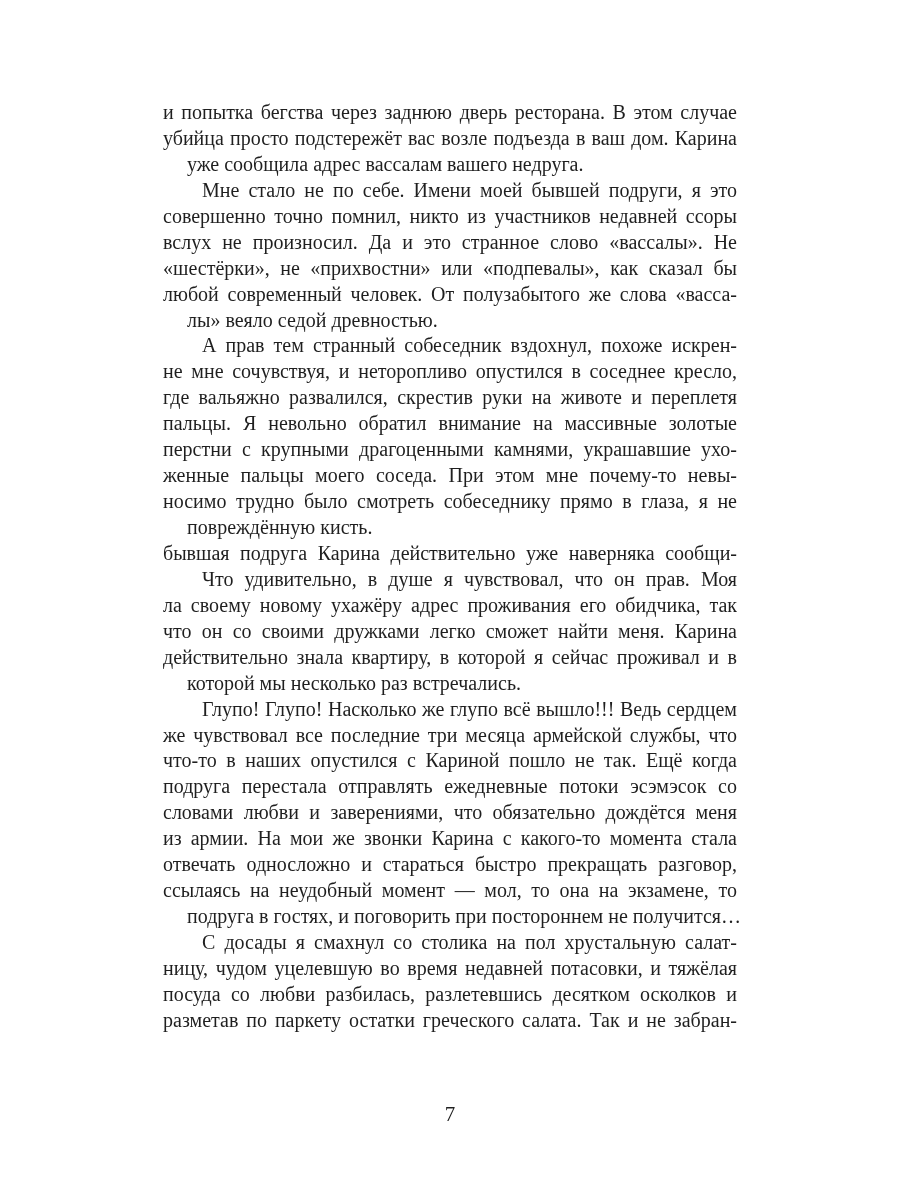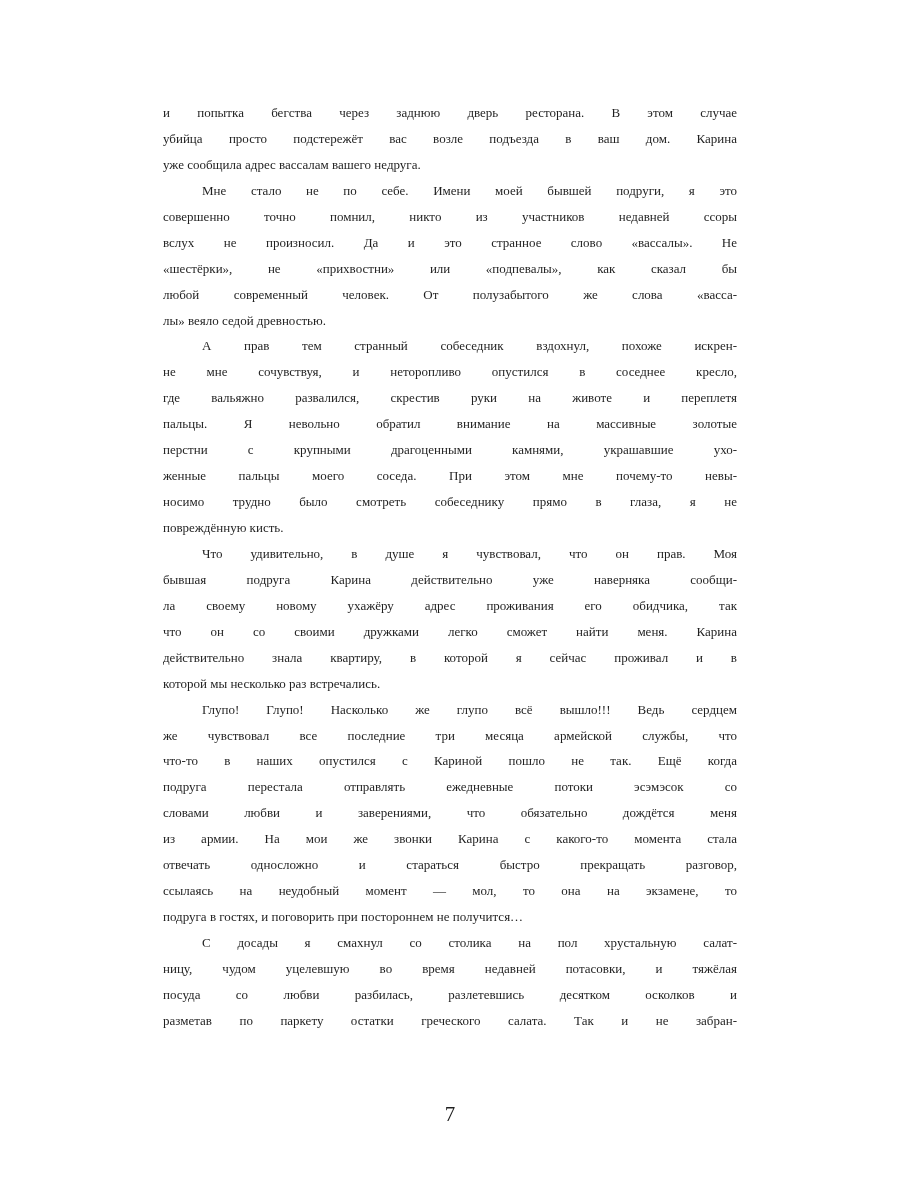--- a/index.html
+++ b/index.html
@@ -19,39 +19,40 @@
       width: 900px;
       height: 1200px;
       background: #ffffff;
     }
     .text-block {
       position: absolute;
       left: 163px;
       top: 100px;
       width: 574px;
       font-family: "Liberation Serif", "DejaVu Serif", serif;
-      font-size: 13px;
+      font-size: 20px;
       line-height: 25.95px;
       color: #1f1f1f;
       text-align: justify;
       hyphens: manual;
     }
     .para {
       margin: 0;
       text-indent: 39px;
     }
     .line {
       display: block;
       text-align: justify;
       text-align-last: justify;
       white-space: nowrap;
       height: 25.95px;
     }
     .line.last {
       text-align-last: left;
+      margin-left: 24px;
     }
     .para .line.first {
       padding-left: 39px;
     }
     .para .line { text-indent: 0; }
     .page-number {
       position: absolute;
       left: 0;
       width: 900px;
       top: 1102px;
@@ -88,22 +89,22 @@
       <span class="line">не мне сочувствуя, и неторопливо опустился в соседнее кресло,</span>
       <span class="line">где вальяжно развалился, скрестив руки на животе и переплетя</span>
       <span class="line">пальцы. Я невольно обратил внимание на массивные золотые</span>
       <span class="line">перстни с крупными драгоценными камнями, украшавшие ухо-</span>
       <span class="line">женные пальцы моего соседа. При этом мне почему-то невы-</span>
       <span class="line">носимо трудно было смотреть собеседнику прямо в глаза, я не</span>
       <span class="line last">повреждённую кисть.</span>
     </div>
 
     <div class="para">
+      <span class="line">бывшая подруга Карина действительно уже наверняка сообщи-</span>
       <span class="line first">Что удивительно, в душе я чувствовал, что он прав. Моя</span>
-      <span class="line">бывшая подруга Карина действительно уже наверняка сообщи-</span>
       <span class="line">ла своему новому ухажёру адрес проживания его обидчика, так</span>
       <span class="line">что он со своими дружками легко сможет найти меня. Карина</span>
       <span class="line">действительно знала квартиру, в которой я сейчас проживал и в</span>
       <span class="line last">которой мы несколько раз встречались.</span>
     </div>
 
     <div class="para">
       <span class="line first">Глупо! Глупо! Насколько же глупо всё вышло!!! Ведь сердцем</span>
       <span class="line">же чувствовал все последние три месяца армейской службы, что</span>
       <span class="line">что-то в наших опустился с Кариной пошло не так. Ещё когда</span>

